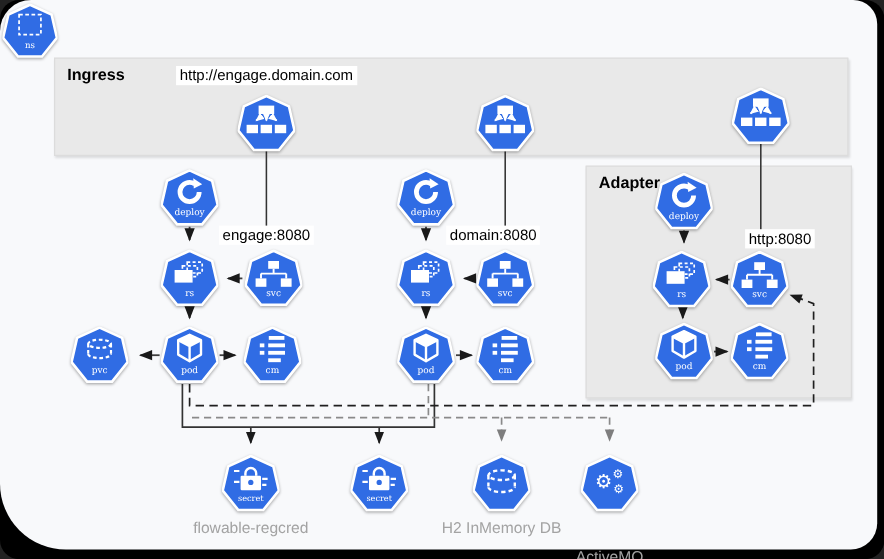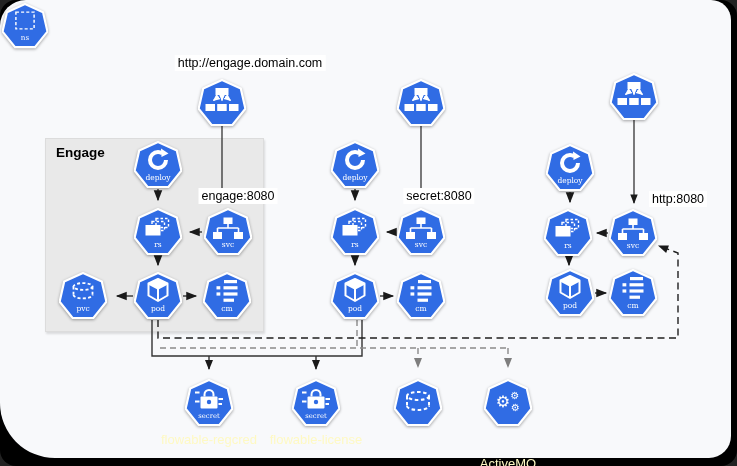--- a/index.html
+++ b/index.html
@@ -24,23 +24,23 @@
   .kicon { position:absolute; z-index:3; filter:drop-shadow(0 1px 1.5px rgba(0,0,0,.35)); }
   .hept-fill { fill:var(--blue,#306CE4); }
   .icon-text {
     fill:#fff; font-family:"DejaVu Serif", serif; font-size:7.5px; text-anchor:middle;
   }
   .icon-text.small { font-size:6.8px; }
   .chip {
     position:absolute; z-index:4; background:#fff; color:#000;
     font-size:12.5px; padding:0 3px; line-height:16px; white-space:nowrap;
   }
-  .chip.center { transform:translateX(-50%);margin-left:28px; }
+  .chip.center { transform:translateX(-50%); }
   .node-label {
-    position:absolute; z-index:4; color:#fef9c3; font-size:13px;
+    position:absolute; z-index:4; color:#a3a3a3; font-size:13px;
     transform:translateX(-50%); white-space:nowrap;
   }
   .gear-text { fill:#fff; font-family:"DejaVu Sans", sans-serif; text-anchor:middle; }
 </style>
 </head>
 <body>
 
 <div class="frame">
   <div class="card"></div>
 
@@ -105,22 +105,25 @@
         <path d="M33.5,20 H38 M33.5,25 H37 M10,22.5 H14.5 M10,13.5 H14.5" stroke="#fff" stroke-width="1.8"></path>
       </g>
       <g id="g-amq">
         <text x="19" y="27.5" font-size="16" class="gear-text">⚙</text>
         <text x="31" y="19.5" font-size="10" class="gear-text">⚙</text>
         <text x="31.5" y="31.5" font-size="10" class="gear-text">⚙</text>
       </g>
     </defs>
   </svg>
 
-  <div class="zone" style="left:45px;top:138px;width:217px;height:192px">
-    <span class="zone-title">Engage</span>
+  <div class="zone" style="left:45px;top:48px;width:660px;height:80px">
+    <span class="zone-title">Ingress</span>
+  </div>
+  <div class="zone" style="left:488px;top:138px;width:220px;height:192px">
+    <span class="zone-title">Adapter</span>
   </div>
 
   <svg class="overlay" width="737" height="466">
     <defs>
       <marker id="mb" markerWidth="9" markerHeight="8" refX="7" refY="3.25" orient="auto">
         <path d="M0.5,0.4 L7.8,3.25 L0.5,6.1 Z" fill="#1a1a1a"></path>
       </marker>
       <marker id="mg" markerWidth="9" markerHeight="8" refX="7" refY="3.25" orient="auto">
         <path d="M0.5,0.4 L7.8,3.25 L0.5,6.1 Z" fill="#7e7e7e"></path>
       </marker>
@@ -178,22 +181,22 @@
     </svg>
   <svg class="kicon" style="left:397px;top:79px" width="48" height="48" viewBox="0 0 48 48">
       <use href="#hept"></use>
       <use href="#g-ingress"></use>
     </svg>
   <svg class="kicon" style="left:610px;top:73px" width="48" height="48" viewBox="0 0 48 48">
       <use href="#hept"></use>
       <use href="#g-ingress"></use>
     </svg>
 
-  <div class="chip center" style="left:210px;top:188px">engage:8080</div>
-  <div class="chip center" style="left:411px;top:188px">secret:8080</div>
+  <div class="chip center" style="left:222px;top:188px">engage:8080</div>
+  <div class="chip center" style="left:411px;top:188px">domain:8080</div>
   <div class="chip center" style="left:650px;top:191px">http:8080</div>
 
   <svg class="kicon" style="left:134px;top:141px" width="48" height="48" viewBox="0 0 48 48">
       <use href="#hept"></use>
       <use href="#g-deploy"></use>
       <text x="24" y="38.5" class="icon-text">deploy</text>
     </svg>
   <svg class="kicon" style="left:134px;top:208px" width="48" height="48" viewBox="0 0 48 48">
       <use href="#hept"></use>
       <use href="#g-rs"></use>
@@ -285,15 +288,15 @@
   <svg class="kicon" style="left:394px;top:379px" width="48" height="48" viewBox="0 0 48 48">
       <use href="#hept"></use>
       <use href="#g-h2"></use>
     </svg>
   <svg class="kicon" style="left:484px;top:379px" width="48" height="48" viewBox="0 0 48 48">
       <use href="#hept"></use>
       <use href="#g-amq"></use>
     </svg>
 
   <div class="node-label" style="left:209px;top:432px">flowable-regcred</div>
-  <div class="node-label" style="left:316px;top:432px">flowable-license</div>
+  <div class="node-label" style="left:418px;top:432px">H2 InMemory DB</div>
   <div class="node-label" style="left:508px;top:456px">ActiveMQ</div>
 </div>
 
 </body></html>

